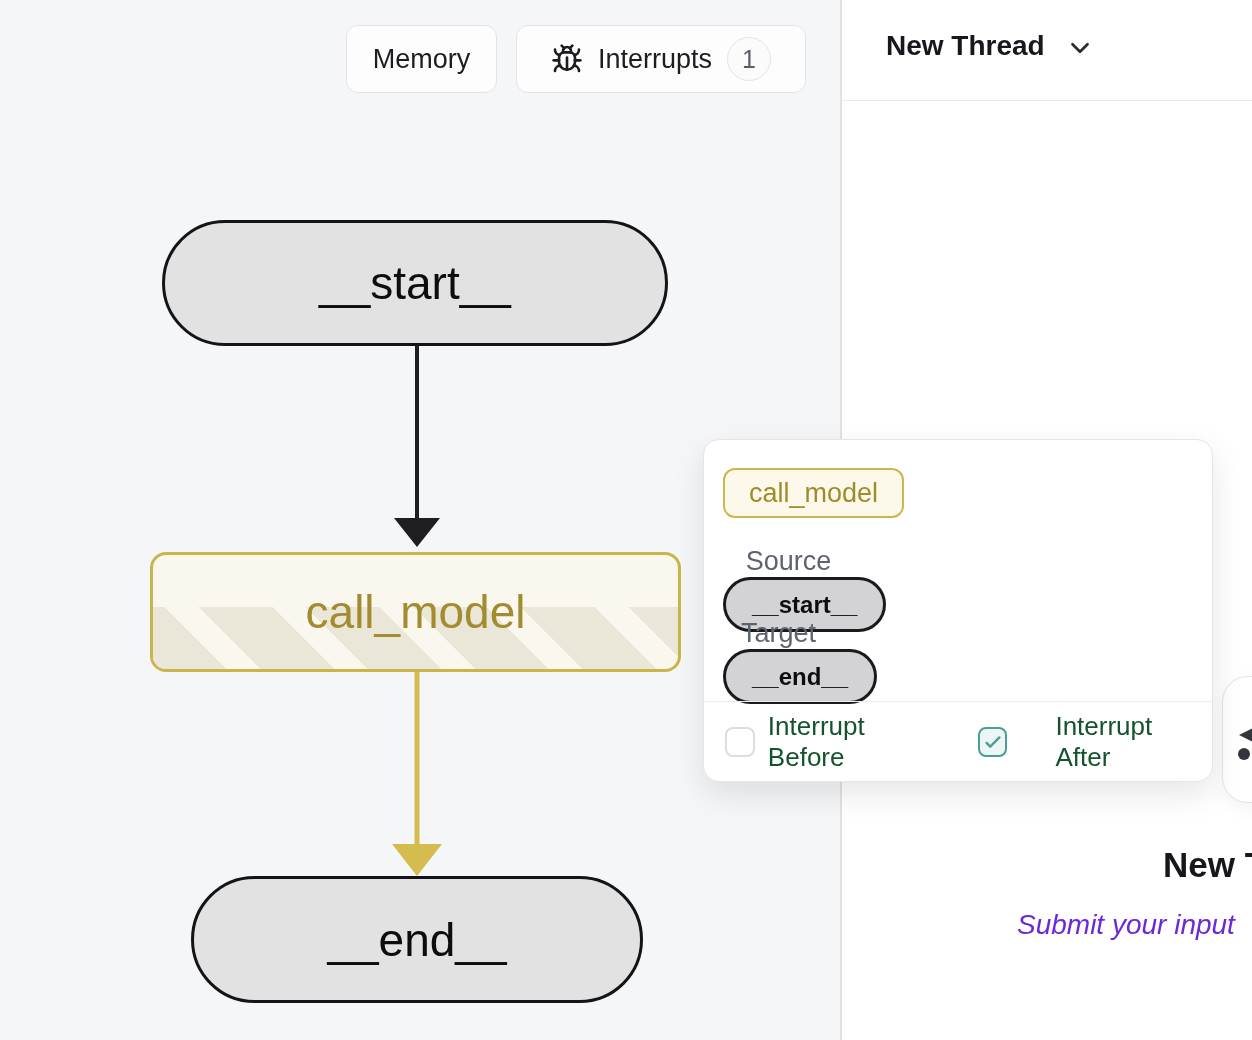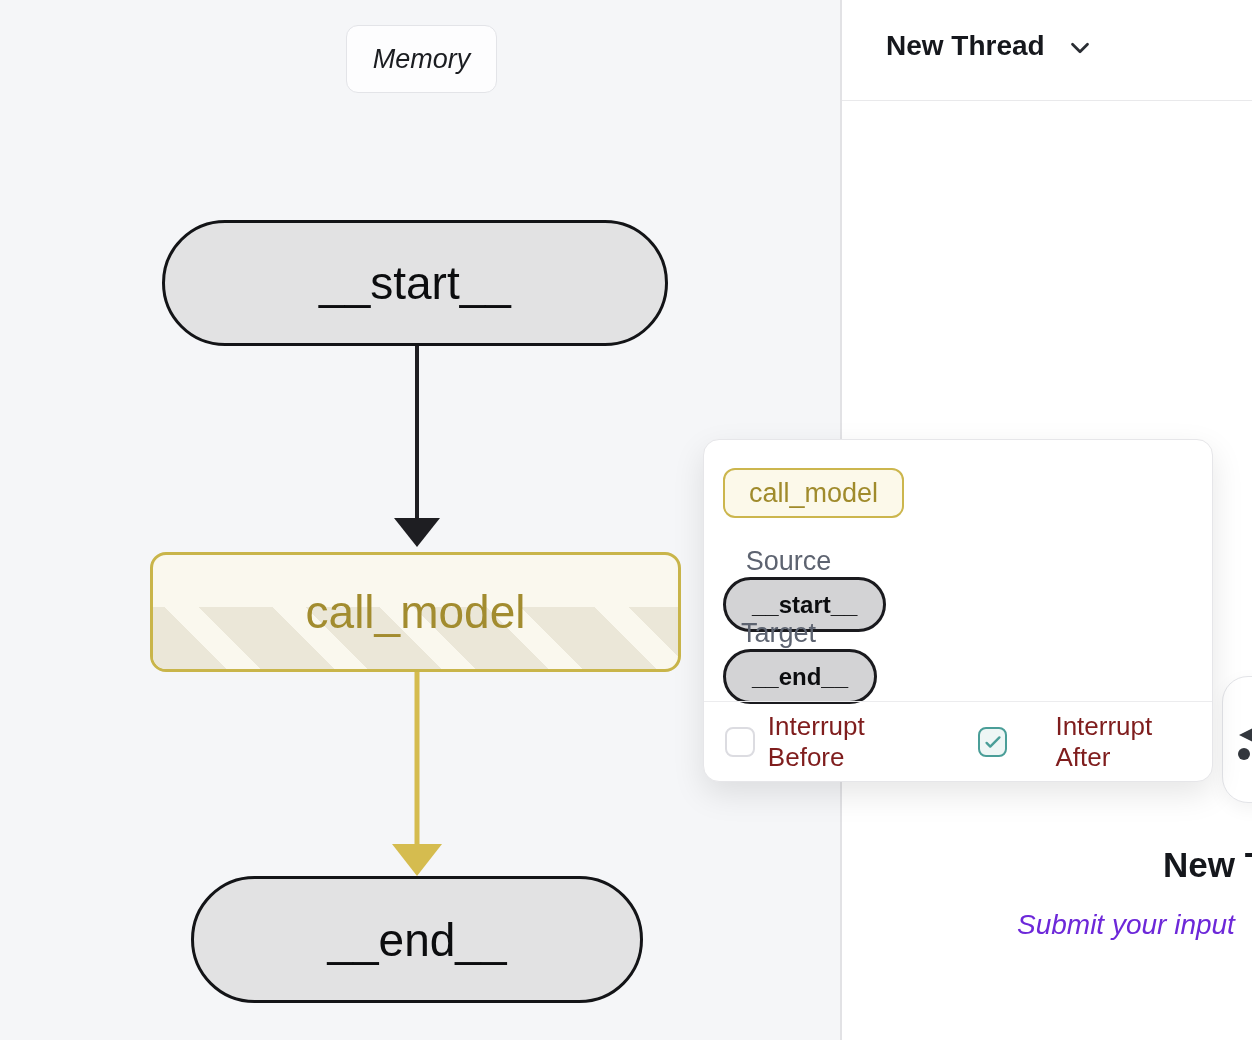--- a/index.html
+++ b/index.html
@@ -6,21 +6,21 @@
   html,body { width:1252px; height:1040px; overflow:hidden; background:#fff;
               font-family:"Liberation Sans", sans-serif; }
   .stage { position:relative; width:1252px; height:1040px; overflow:hidden; }
 
   
   .canvas { position:absolute; left:0; top:0; width:842px; height:1040px;
             background:#f5f6f8; border-right:2px solid #e2e2e5; }
 
   .toolbar-btn { position:absolute; display:flex; align-items:center; justify-content:center;
                  background:#fdfdfe; border:1.5px solid #e3e4e8; border-radius:12px;
-                 color:#1b1d21; font-size:27px; cursor:pointer;font-style:italic; }
+                 color:#1b1d21; font-size:27px; cursor:pointer; }
   .btn-memory { left:346px; top:25px; width:151px; height:68px; }
   .btn-interrupts { left:516px; top:25px; width:290px; height:68px; gap:15px; }
   .bug-ic { width:32px; height:32px; color:#1b1d21; }
   .count-badge { width:44px; height:44px; border:1.5px solid #e3e4e8; border-radius:50%;
                  display:flex; align-items:center; justify-content:center;
                  font-size:25px; color:#585d66; background:#fbfbfc; }
 
   .node { position:absolute; display:flex; align-items:center; justify-content:center;
           overflow:hidden; cursor:pointer; }
   .node-ellipse { background:#e2e2e3; border:3.5px solid #131417; border-radius:70px;
@@ -73,33 +73,50 @@
                font-size:24px; font-weight:700; color:#0c0d0f; }
   .pop-footer { position:absolute; left:0; bottom:0; width:100%; height:80px;
                 border-top:1px solid #ececee; display:flex; align-items:center;
                 padding-left:21px; }
   .chk-item { display:flex; align-items:center; gap:13px; cursor:pointer; }
   .chk-item + .chk-item { margin-left:30px;gap:48px; }
   .chk-box { width:30px; height:30px; border-radius:8px; background:#fff; border:2px solid #dcdce1; }
   .chk-box.checked { background:#eef6f5; border:2px solid #4a9e98; display:flex;
                      align-items:center; justify-content:center; }
   .chk-box.checked svg { width:22px; height:22px; color:#4a9e98; }
-  .chk-label { font-size:26px; color:#7f1d1d; }
+  .chk-label { font-size:26px; color:#14532d; }
 </style>
 </head>
 <body>
 
 <div class="stage">
 
   <div class="canvas">
 
     <button class="toolbar-btn btn-memory">
       <span>Memory</span>
     </button>
 
+    <button class="toolbar-btn btn-interrupts">
+      <svg class="bug-ic" viewBox="0 0 24 24" fill="none" stroke="currentColor" stroke-width="2" stroke-linecap="round" stroke-linejoin="round">
+        <path d="m8 2 1.88 1.88"></path>
+          <path d="M14.12 3.88 16 2"></path>
+        <path d="M9 7.13v-1a3.003 3.003 0 1 1 6 0v1"></path>
+        <path d="M18 11a4 4 0 0 0-4-4h-4a4 4 0 0 0-4 4v3a6 6 0 0 0 12 0v-3Z"></path>
+        <path d="M12 20v-9"></path>
+          <path d="M6.53 9C4.6 8.8 3 7.1 3 5"></path>
+          <path d="M6 13H2"></path>
+        <path d="M3 21c0-2.1 1.7-3.9 3.8-4"></path>
+          <path d="M20.97 5c0 2.1-1.6 3.8-3.5 4"></path>
+        <path d="M22 13h-4"></path>
+          <path d="M17.2 17c2.1.1 3.8 1.9 3.8 4"></path>
+      </svg>
+      <span>Interrupts</span>
+      <span class="count-badge">1</span>
+    </button>
 
     <svg class="edges">
       <line x1="417" y1="346" x2="417" y2="520" stroke="#1e1e22" stroke-width="4"></line>
       <polygon points="394,518 440,518 417,547" fill="#1e1e22"></polygon>
       <line x1="417" y1="672" x2="417" y2="847" stroke="#d5bc4f" stroke-width="5"></line>
       <polygon points="392,844 442,844 417,876" fill="#d5bc4f"></polygon>
     </svg>
 
     <div class="node node-ellipse node-start">
       <span class="node-label">__start__</span>

